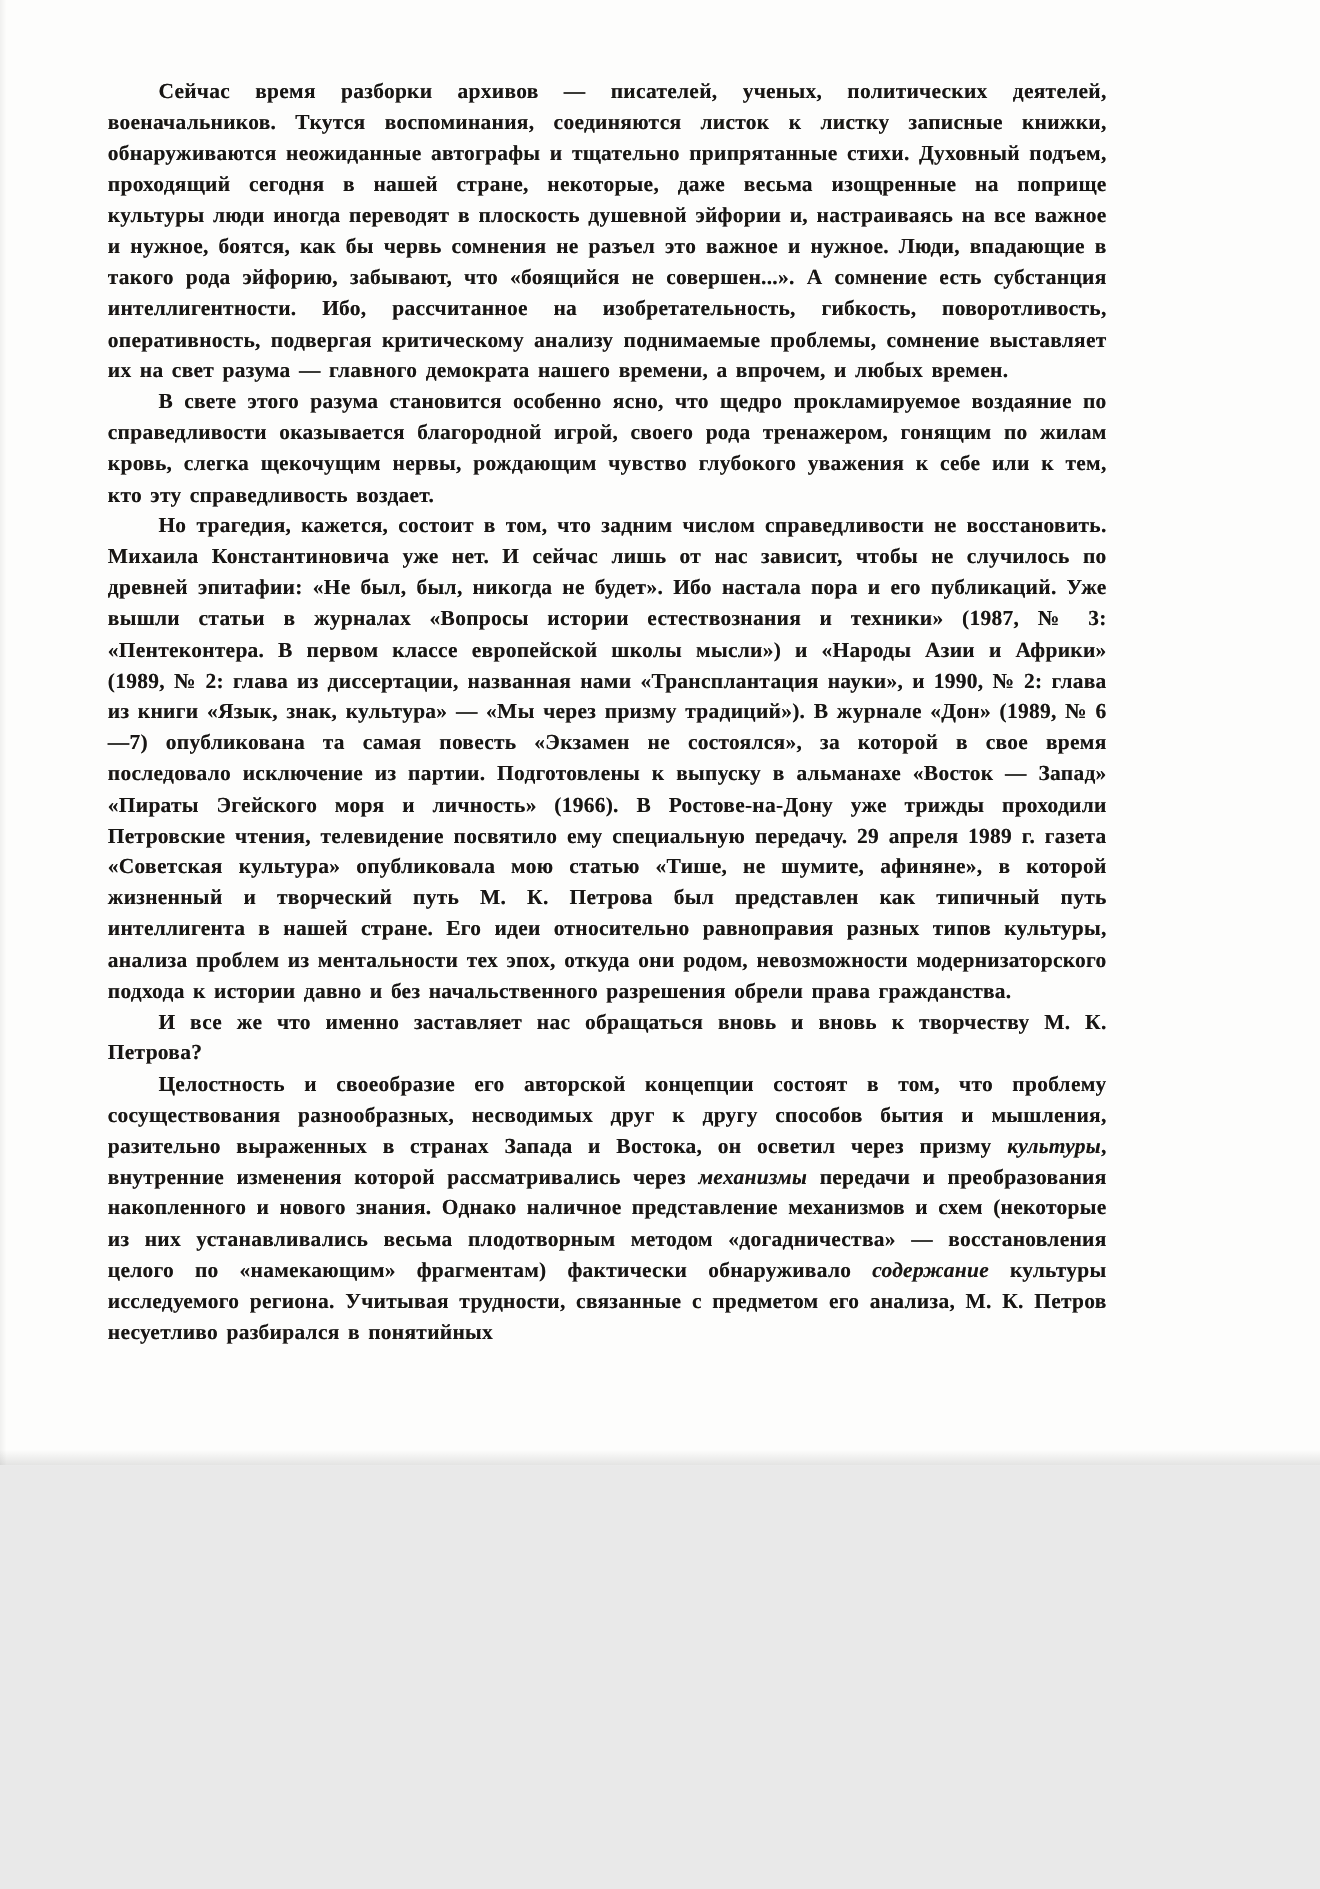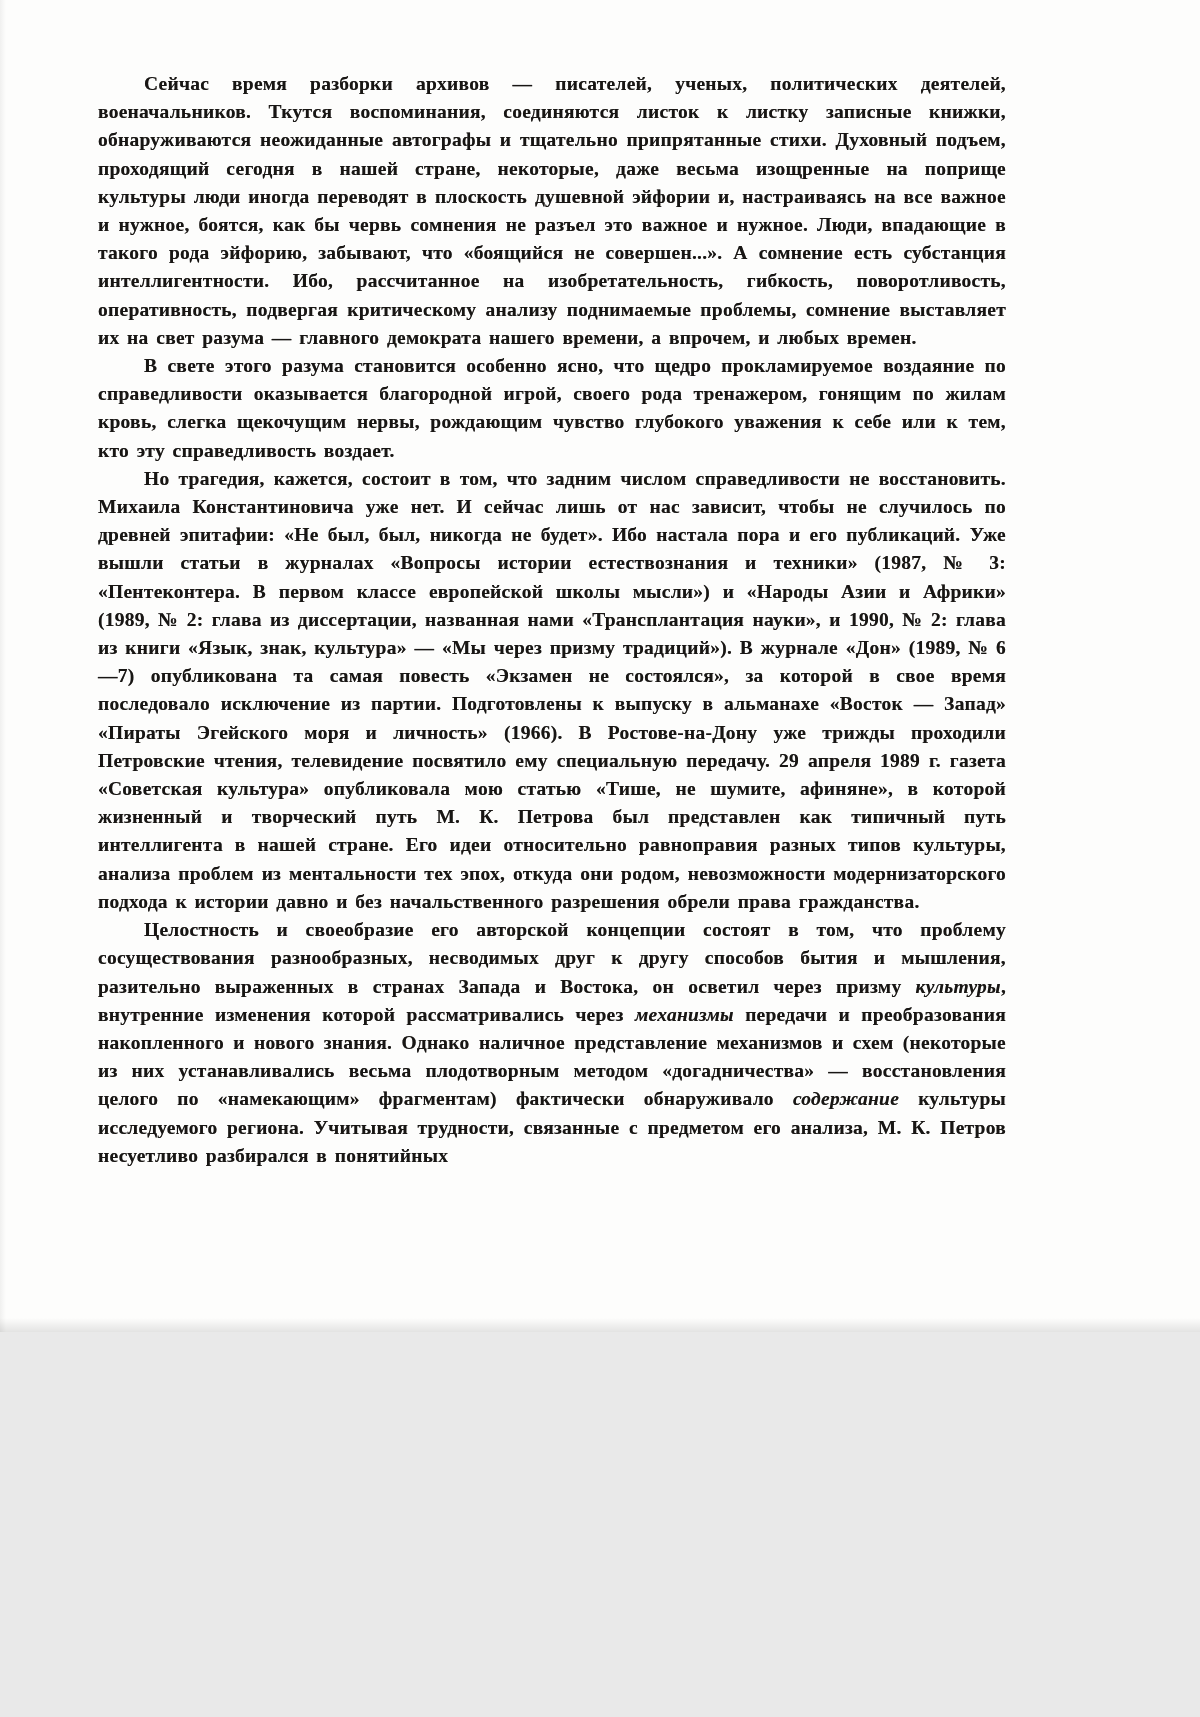--- a/index.html
+++ b/index.html
@@ -72,19 +72,20 @@
   }
 </style>
 </head>
 <body>
 
 <div class="scan-page">
   <div class="text-block">
       <p class="para"><span>Сейчас время разборки архивов — писателей, ученых, политических деятелей, военачальников. Ткутся воспоминания, соединяются листок к листку записные книжки, обнаруживаются неожиданные автографы и тщательно припрятанные стихи. Духовный подъем, проходящий сегодня в нашей стране, некоторые, даже весьма изощренные на поприще культуры люди иногда переводят в плоскость душевной эйфории и, настраиваясь на все важное и нужное, боятся, как бы червь сомнения не разъел это важное и нужное. Люди, впадающие в такого рода эйфорию, забывают, что «боящийся не совершен...». А сомнение есть субстанция интеллигентности. Ибо, рассчитанное на изобретательность, гибкость, поворотливость, оперативность, подвергая критическому анализу поднимаемые проблемы, сомнение выставляет их на свет разума — главного демократа нашего времени, а впрочем, и любых времен.</span></p>
       <p class="para"><span>В свете этого разума становится особенно ясно, что щедро прокламируемое воздаяние по справедливости оказывается благородной игрой, своего рода тренажером, гонящим по жилам кровь, слегка щекочущим нервы, рождающим чувство глубокого уважения к себе или к тем, кто эту справедливость воздает.</span></p>
       <p class="para"><span>Но трагедия, кажется, состоит в том, что задним числом справедливости не восстановить. Михаила Константиновича уже нет. И сейчас лишь от нас зависит, чтобы не случилось по древней эпитафии: «Не был, был, никогда не будет». Ибо настала пора и его публикаций. Уже вышли статьи в журналах «Вопросы истории естествознания и техники» (1987, № 3: «Пентеконтера. В первом классе европейской школы мысли») и «Народы Азии и Африки» (1989, № 2: глава из диссертации, названная нами «Трансплантация науки», и 1990, № 2: глава из книги «Язык, знак, культура» — «Мы через призму традиций»). В журнале «Дон» (1989, № 6—7) опубликована та самая повесть «Экзамен не состоялся», за которой в свое время последовало исключение из партии. Подготовлены к выпуску в альманахе «Восток — Запад» «Пираты Эгейского моря и личность» (1966). В Ростове-на-Дону уже трижды проходили Петровские чтения, телевидение посвятило ему специальную передачу. 29 апреля 1989 г. газета «Советская культура» опубликовала мою статью «Тише, не шумите, афиняне», в которой жизненный и творческий путь М. К. Петрова был представлен как типичный путь интеллигента в нашей стране. Его идеи относительно равноправия разных типов культуры, анализа проблем из ментальности тех эпох, откуда они родом, невозможности модернизаторского подхода к истории давно и без начальственного разрешения обрели права гражданства.</span></p>
+      <p class="para"><span>И все же что именно заставляет нас обращаться вновь и вновь к творчеству М. К. Петрова?</span></p>
       <p class="para"><span>Целостность и своеобразие его авторской концепции состоят в том, что проблему сосуществования разнообразных, несводимых друг к другу способов бытия и мышления, разительно выраженных в странах Запада и Востока, он осветил через призму </span><em>культуры</em><span>, внутренние изменения которой рассматривались через </span><em>механизмы</em><span> передачи и преобразования накопленного и нового знания. Однако наличное представление механизмов и схем (некоторые из них устанавливались весьма плодотворным методом «догадничества» — восстановления целого по «намекающим» фрагментам) фактически обнаруживало </span><em>содержание</em><span> культуры исследуемого региона. Учитывая трудности, связанные с предметом его анализа, М. К. Петров несуетливо разбирался в понятийных</span></p>
     </div>
   <div class="page-number">9</div>
   <div class="watermark">Библиотека “Руниверс”</div>
   <div class="scan-edge-bottom"></div>
   <div class="scan-edge-left"></div>
 </div>
 
 </body></html>

